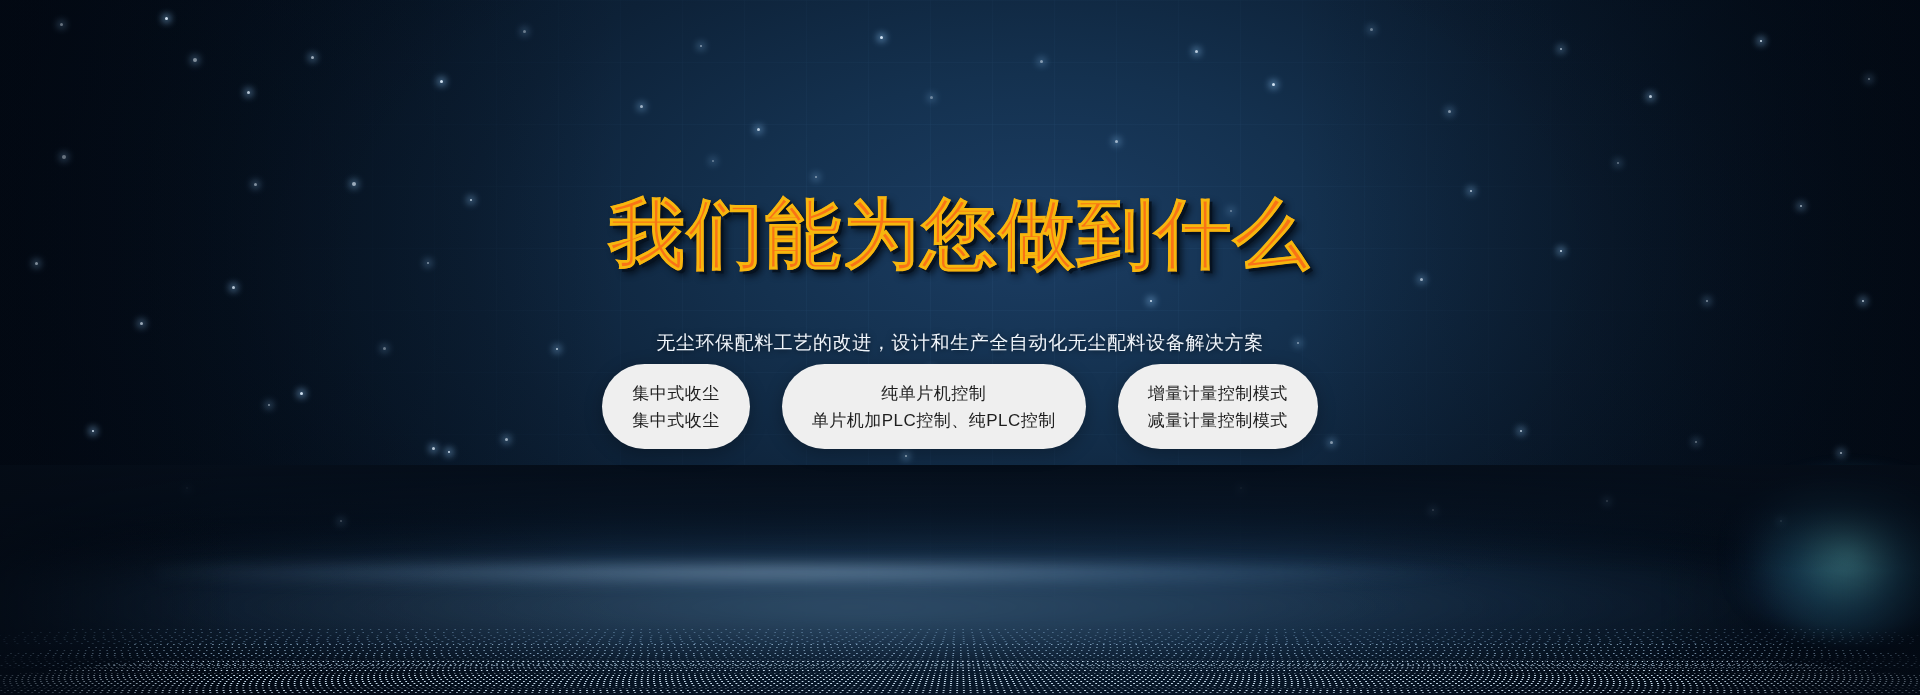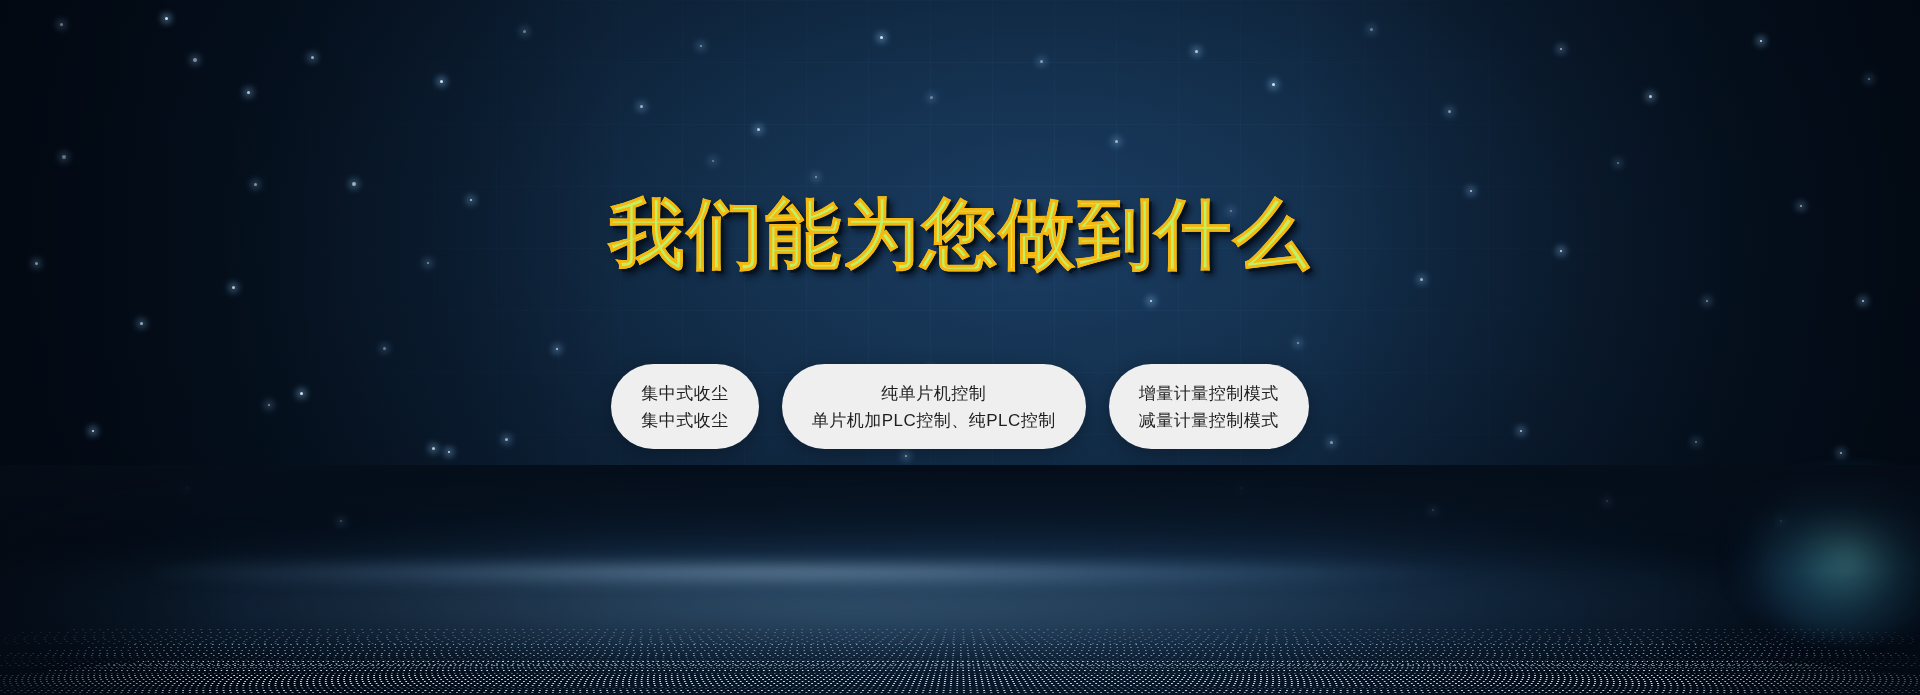--- a/index.html
+++ b/index.html
@@ -153,21 +153,21 @@
   .main-title {
     margin: 0;
     position: absolute;
     top: 184px;
     left: 0; right: 0;
     text-align: center;
     font-family: "DejaVu Sans", "Liberation Sans", sans-serif;
     font-size: 76px;
     font-weight: 700;
     letter-spacing: 2px;
-    color: #bef264;
+    color: #f97316;
     text-shadow:
       3px 3px 0 rgba(7,18,33,.92),
       5px 5px 7px rgba(3,10,20,.85);
     -webkit-text-stroke: 0.5px #f6b70e;
   }
 
   .sub-row {
     position: absolute;
     top: 263px;
     left: 0; right: 0;
@@ -203,21 +203,21 @@
     text-shadow: 0 1px 6px rgba(0,0,0,.6);
   }
 
   .pills {
     position: absolute;
     top: 364px;
     left: 0; right: 0;
     display: flex;
     justify-content: center;
     align-items: flex-start;
-    gap: 23px;
+    gap: 32px;
   }
   .pill {
     background: #efefef;
     border-radius: 44px;
     height: 85px;
     padding: 0 30px;
     display: flex;
     flex-direction: column;
     align-items: center;
     justify-content: center;
@@ -320,20 +320,21 @@
     <div class="wave-mask"></div>
     <div class="wave-side-l"></div>
     <div class="wave-side-r"></div>
   </div>
 
   <div class="content">
 
     <h1 class="main-title">我们能为您做到什么</h1>
 
 
+    <p class="desc">无尘环保配料工艺的改进，设计和生产全自动化无尘配料设备解决方案</p>
 
     <div class="pills" id="pills">
         <div class="pill">
           <div class="pill-line">集中式收尘</div>
           <div class="pill-line">集中式收尘</div>
         </div>
         <div class="pill">
           <div class="pill-line">纯单片机控制</div>
           <div class="pill-line">单片机加PLC控制、纯PLC控制</div>
         </div>

